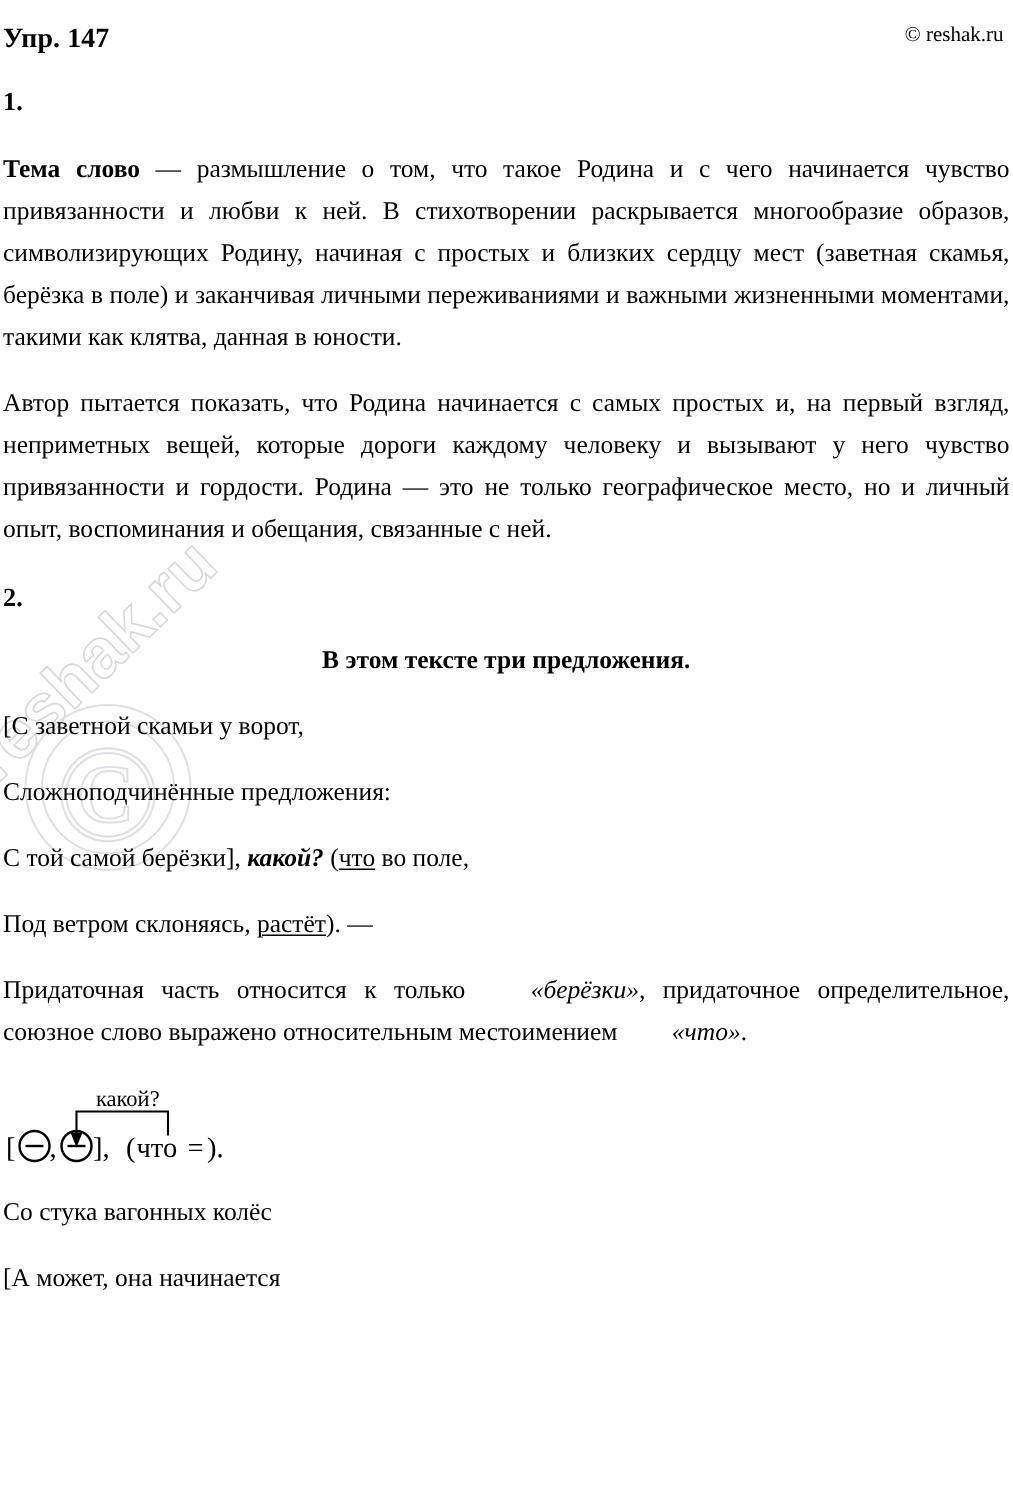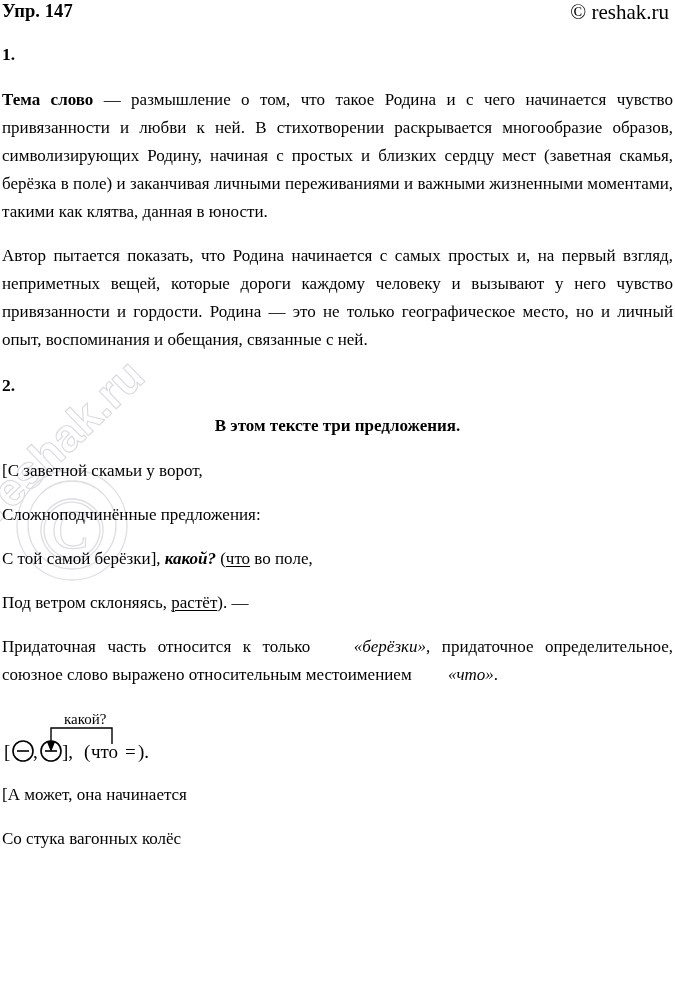--- a/index.html
+++ b/index.html
@@ -53,32 +53,32 @@
 
   
   #page {
     position: relative;
     z-index: 1;
     padding: 0 2px 0 2px;
   }
 
   .header-row {
     display: flex;
-    align-items: center;
+    align-items: flex-start;
     justify-content: space-between;
-    padding-top: 1px;
+    padding-top: 17px;
   }
   .ex-title {
     font-size: 18.5px;
     font-weight: 700;
     letter-spacing: .1px;
     line-height: 1.05;
   }
   .site-mark {
-    font-size: 21px;
+    font-size: 14px;
     font-weight: 400;
     line-height: 1.05;
     padding-right: 4px;
     white-space: nowrap;
   }
 
   .num-head {
     font-size: 17.5px;
     font-weight: 700;
     margin-top: 23px;
@@ -217,16 +217,16 @@
 
       <text class="sch-txt" x="60" y="47">],</text>
 
       <text class="sch-txt" x="82" y="47">(</text>
       <text class="sch-txt" x="89" y="47">что</text>
       <text class="sch-txt" x="123" y="47">=</text>
       <text class="sch-txt" x="136" y="47">).</text>
     </svg>
   </div>
 
+  <p class="plain">Со стука вагонных колёс</p>
   <p class="plain">[А может, она начинается</p>
-  <p class="plain">Со стука вагонных колёс</p>
 
 </div>
 
 </body></html>

